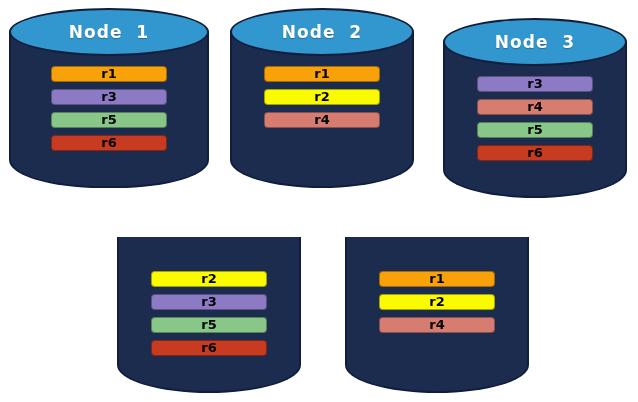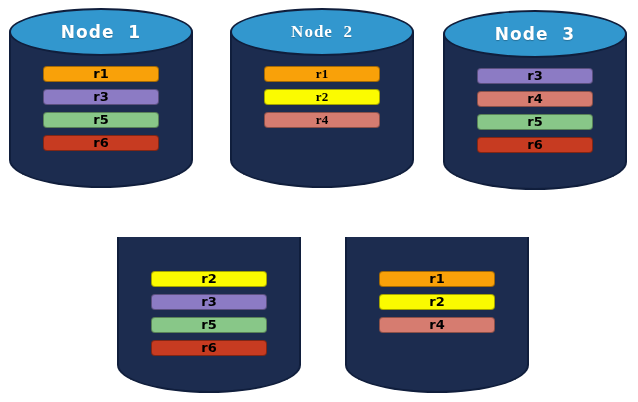--- a/index.html
+++ b/index.html
@@ -14,23 +14,23 @@
     height: 402px;
     background: #ffffff;
     overflow: hidden;
   }
   .cylinder {
     position: absolute;
     width: 184px;
     height: 180px;
   }
   
-  .cylinder:nth-of-type(1) { left: 9px;   top: 8px; }
-  .cylinder:nth-of-type(2) { left: 230px; top: 8px; font-family: Liberation Serif, serif; }
-  .cylinder:nth-of-type(3) { left: 443px; top: 10px; }
+  .cylinder:nth-of-type(1) { left: 9px;   top: 8px; padding-left: 16px; }
+  .cylinder:nth-of-type(2) { left: 230px; top: 8px; }
+  .cylinder:nth-of-type(3) { left: 443px; top: 18px; }
   .cylinder:nth-of-type(4) { left: 117px; top: 213px; }
   .cylinder:nth-of-type(5) { left: 345px; top: 213px; }
 
   .cyl-body {
     position: absolute;
     left: 0; right: 0;
     top: 24px; bottom: 0;
     background: var(--cyl-body, #1C2C4F);
     border: 2px solid var(--cyl-border, #101E3C);
     border-top: none;

